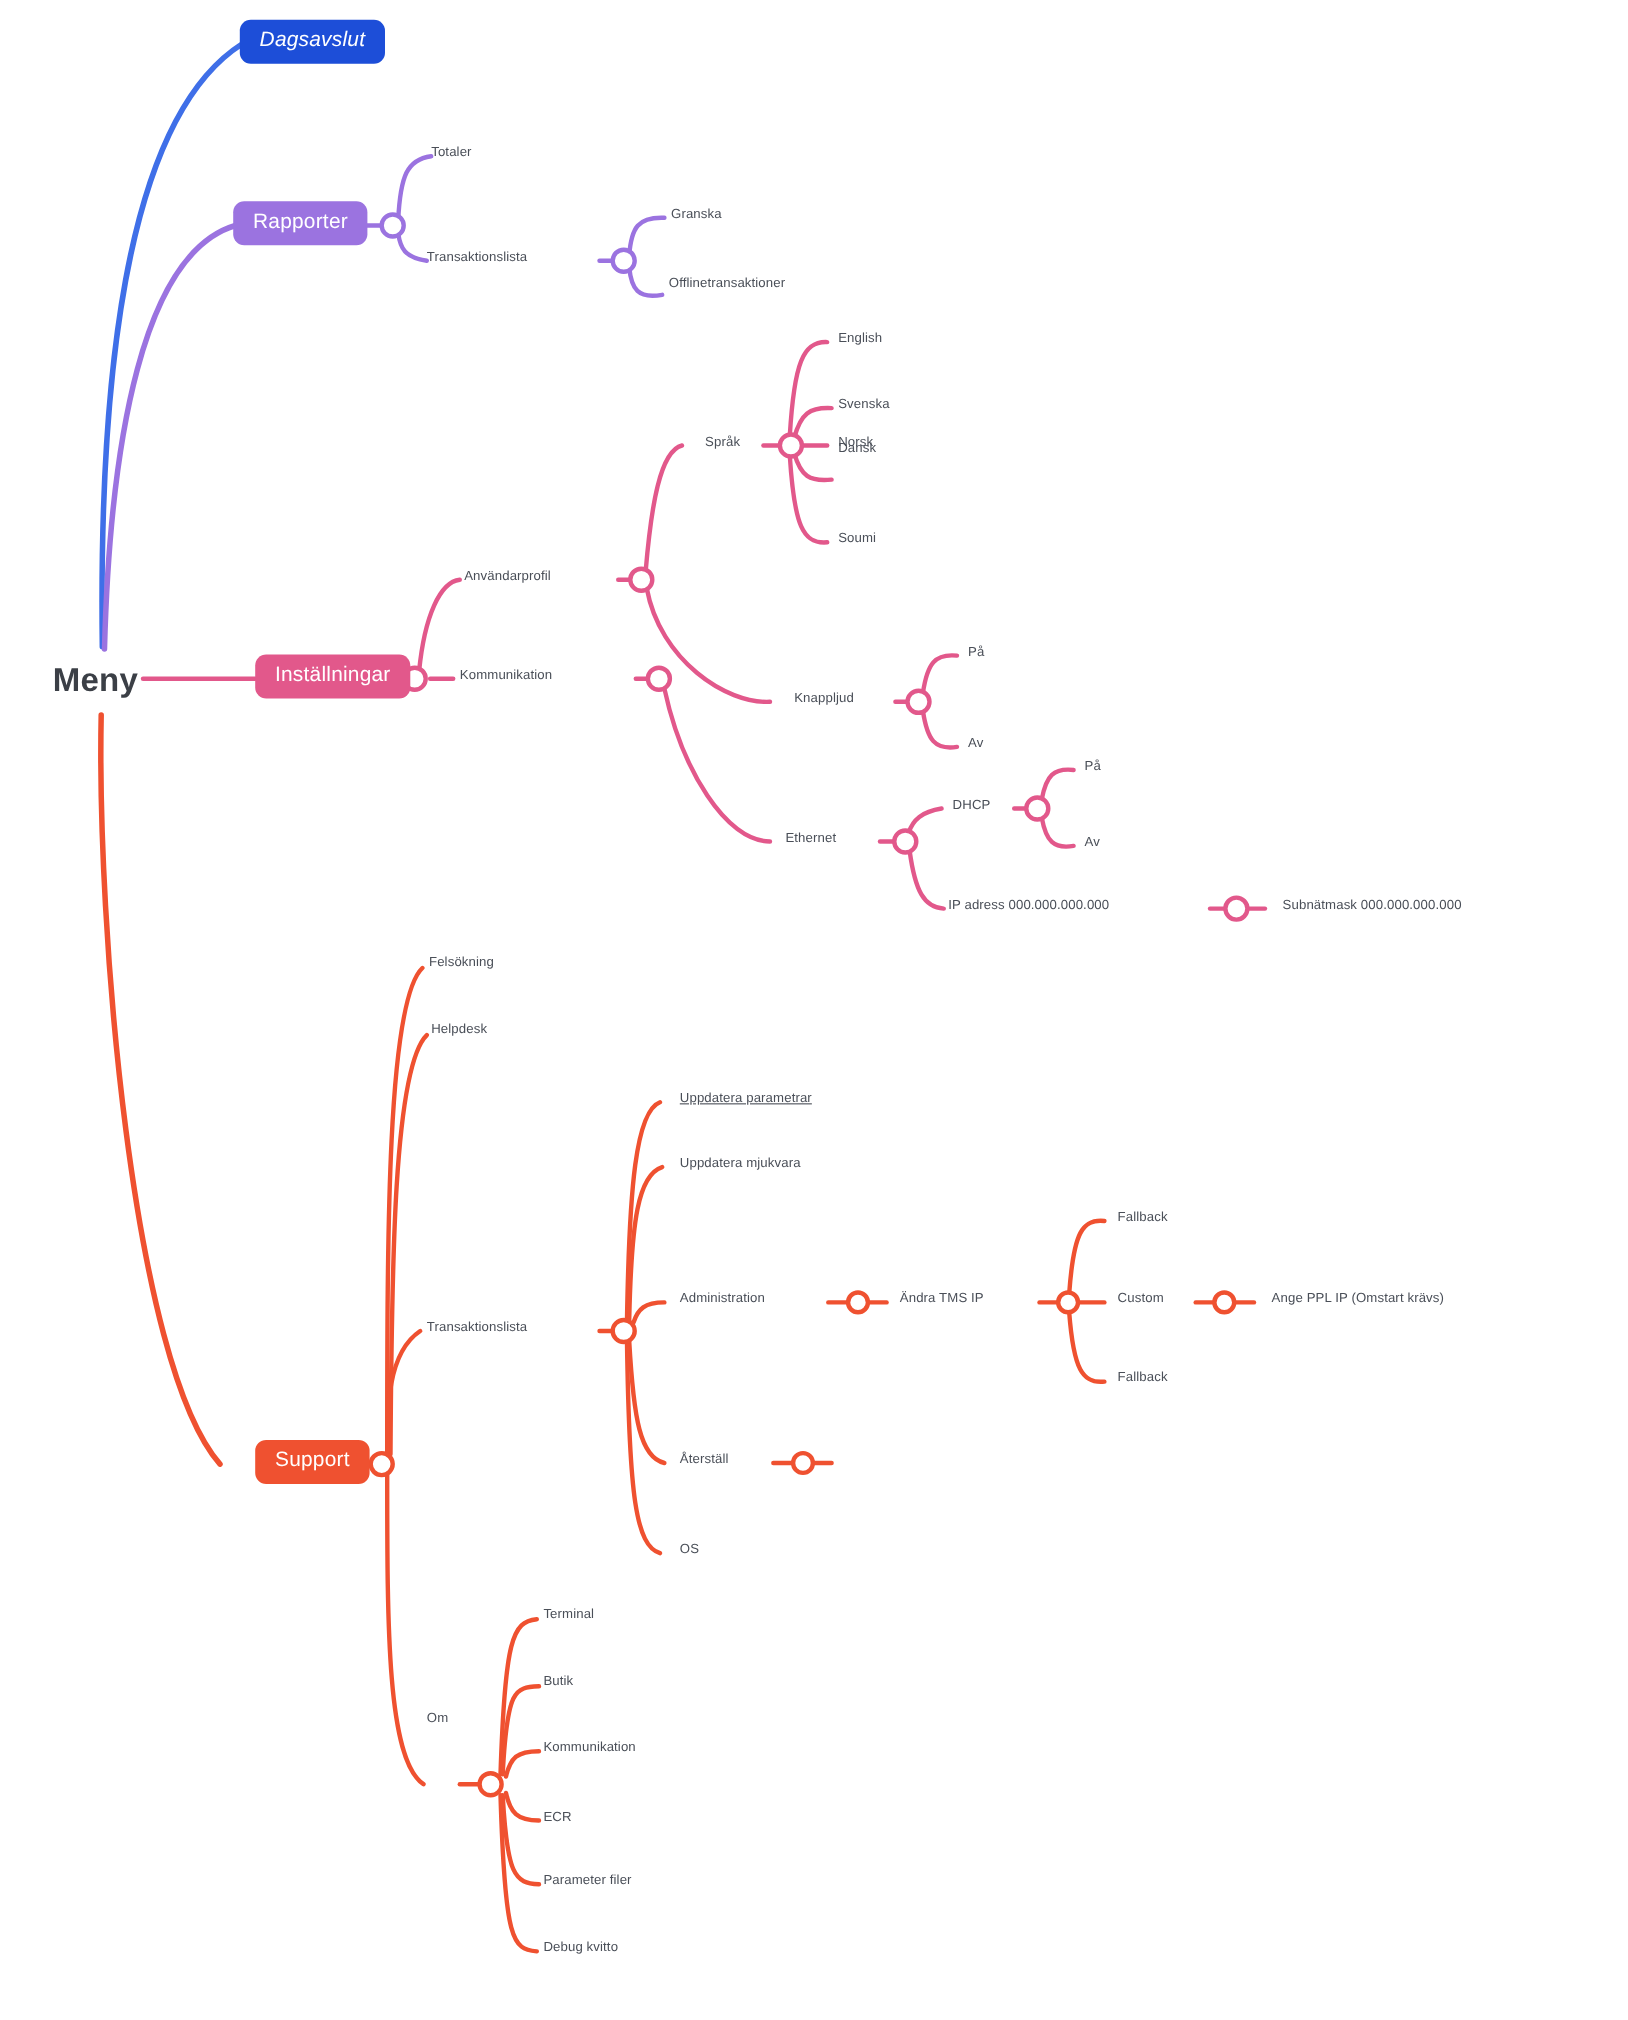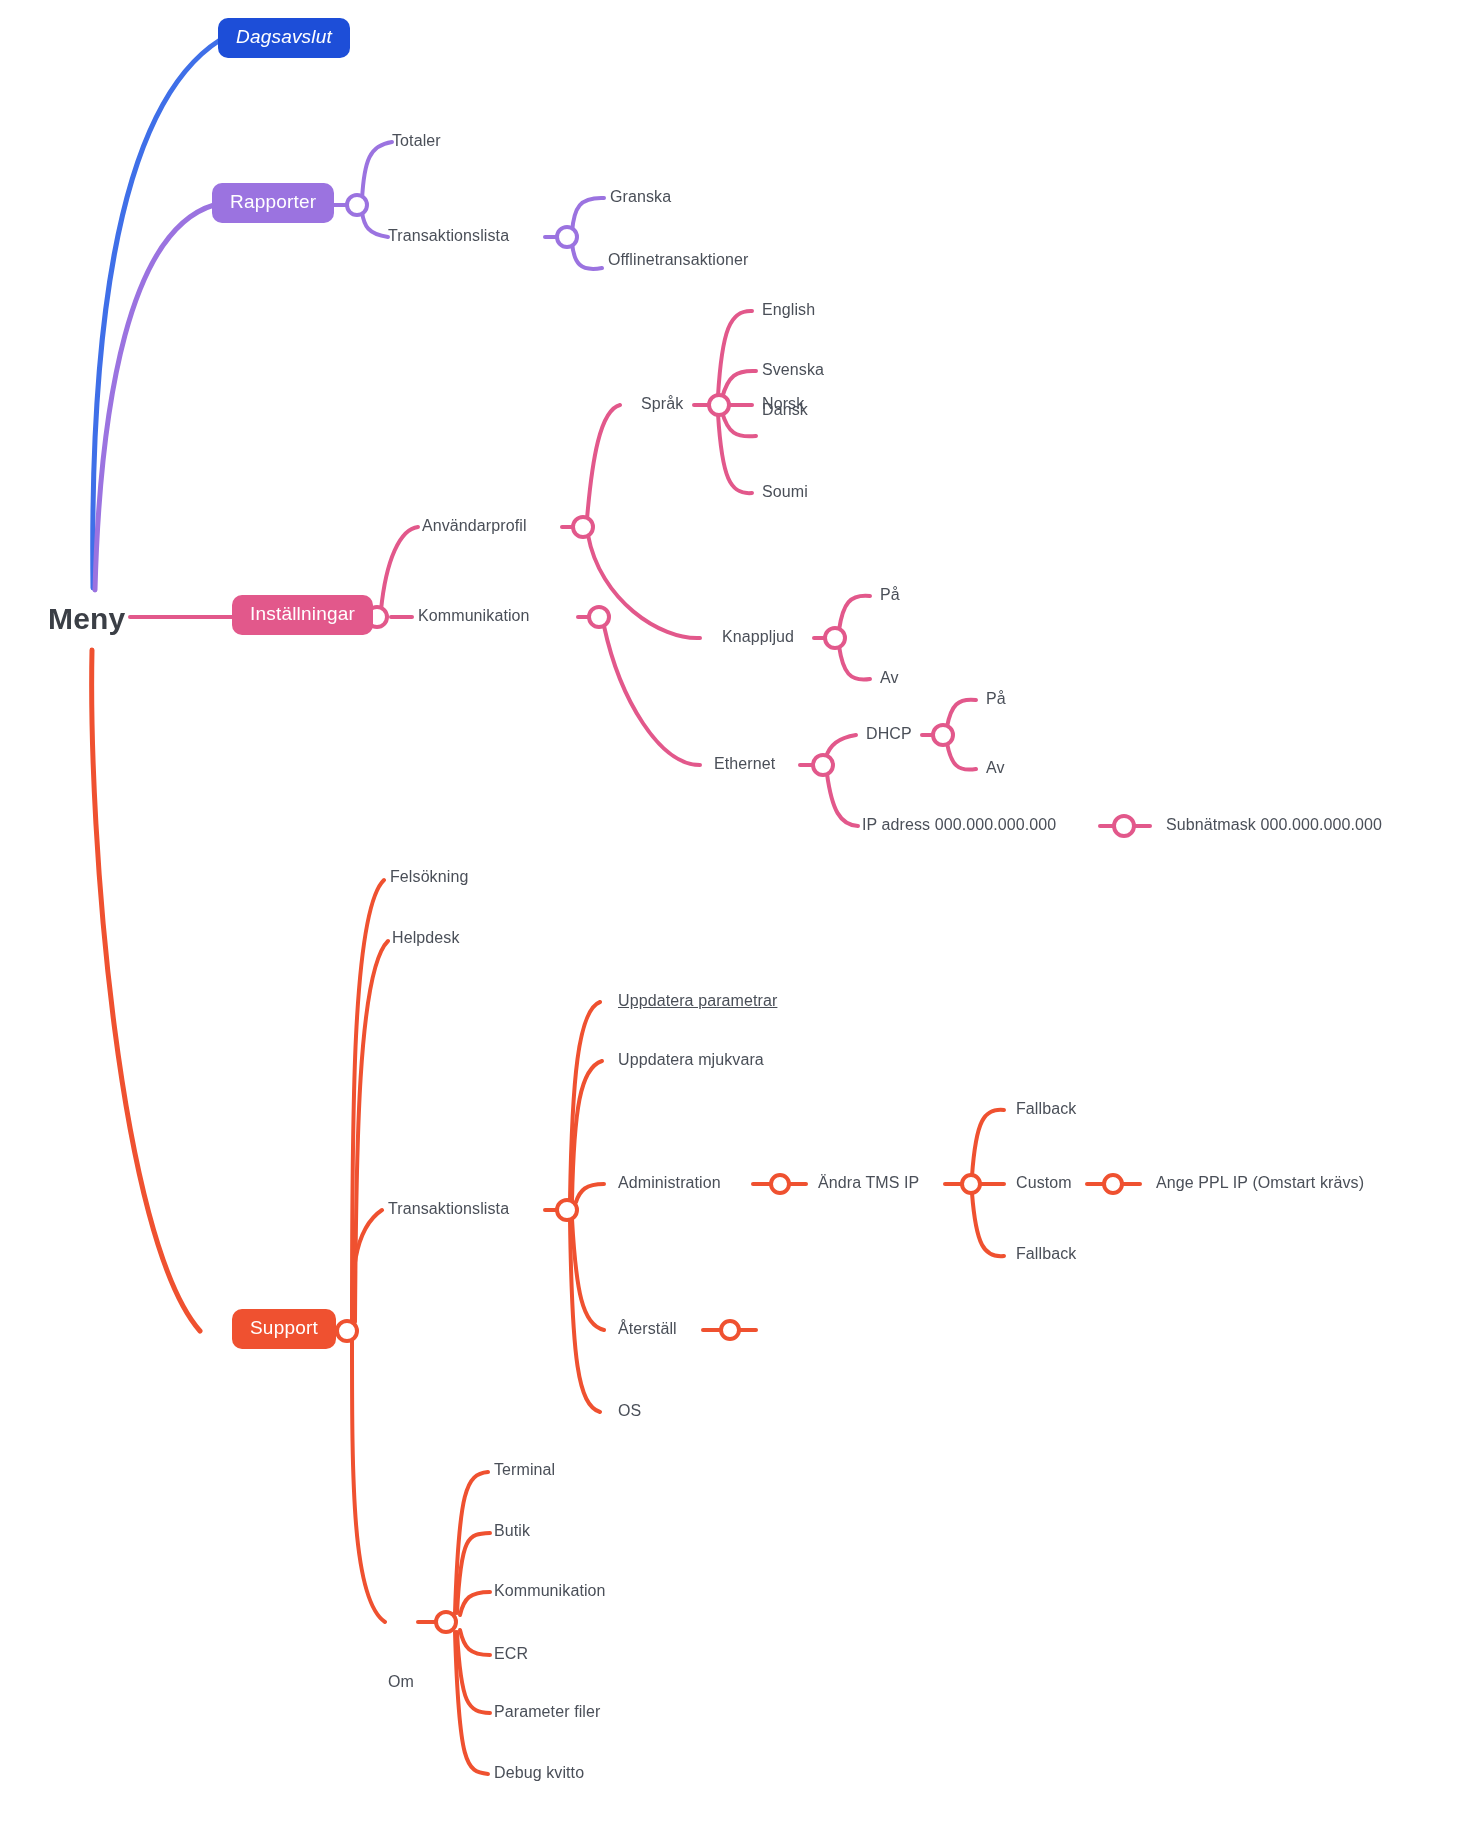--- a/index.html
+++ b/index.html
@@ -41,21 +41,21 @@
   .pill {
     color: #ffffff;
     font-size: 19px;
     border-radius: 10px;
     padding: 7px 18px 9px 18px;
     display: inline-block;
     letter-spacing: 0.2px;
   }
   
   .leaf {
-    font-size: 16px;
+    font-size: 12px;
     color: #4a4f58;
     letter-spacing: 0.1px;
   }
   .leaf.multiline {
     white-space: normal;
     width: 300px;
     line-height: 1.32;
   }
 </style>
 </head>
@@ -246,21 +246,21 @@
   <div class="node leaf" style="left:618px; top:1319px;">Återställ</div>
   <div class="node leaf" style="left:618px; top:1401px;">OS</div>
 
   <div class="node leaf" style="left:818px; top:1173px;">Ändra TMS IP</div>
   <div class="node leaf" style="left:1016px; top:1099px;">Fallback</div>
   <div class="node leaf" style="left:1016px; top:1173px;">Custom</div>
   <div class="node leaf" style="left:1016px; top:1244px;">Fallback</div>
   <div class="node leaf" style="left:1156px; top:1173px;">Ange PPL IP (Omstart krävs)</div>
 
 
-  <div class="node leaf" style="left:388px; top:1672px;">Om</div>
+  <div class="node leaf" style="left:388px; top:1554px;">Om</div>
   <div class="node leaf" style="left:494px; top:1460px;">Terminal</div>
   <div class="node leaf" style="left:494px; top:1521px;">Butik</div>
   <div class="node leaf" style="left:494px; top:1581px;">Kommunikation</div>
   <div class="node leaf" style="left:494px; top:1644px;">ECR</div>
   <div class="node leaf" style="left:494px; top:1702px;">Parameter filer</div>
   <div class="node leaf" style="left:494px; top:1763px;">Debug kvitto</div>
 
 </div>
 
 </body></html>

